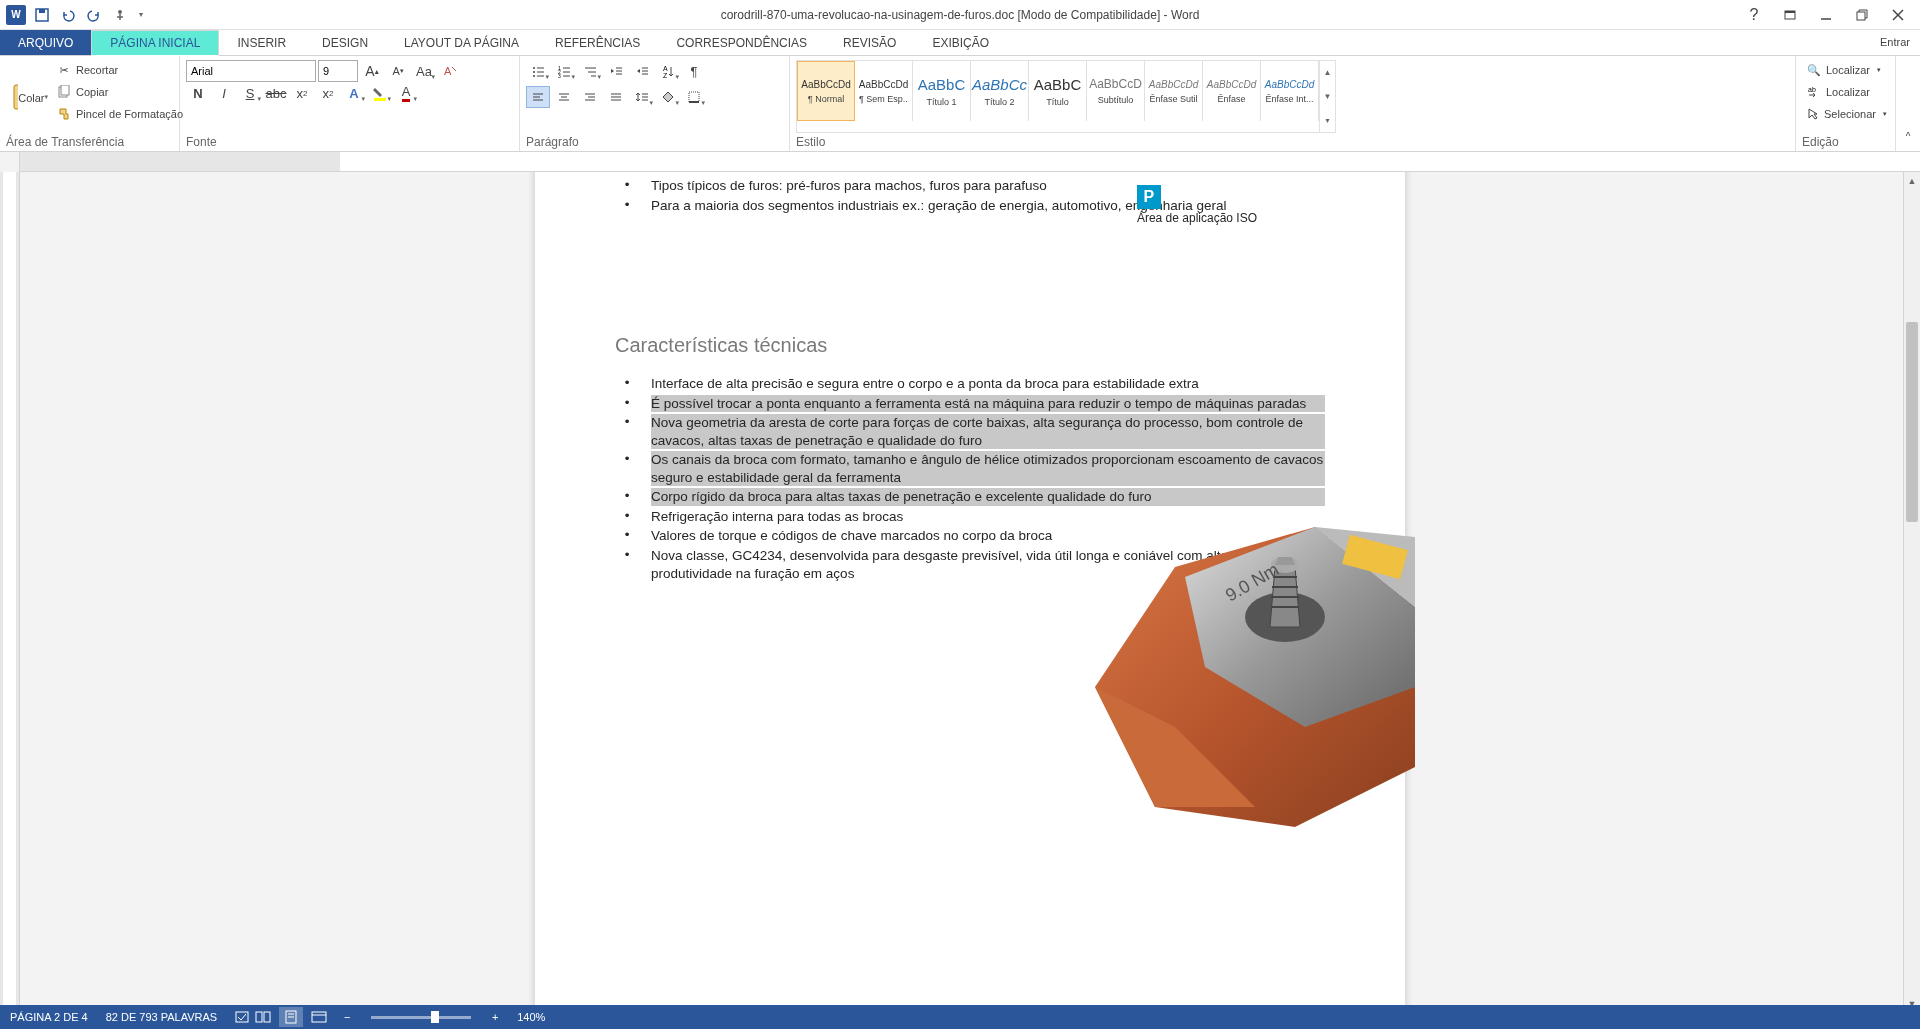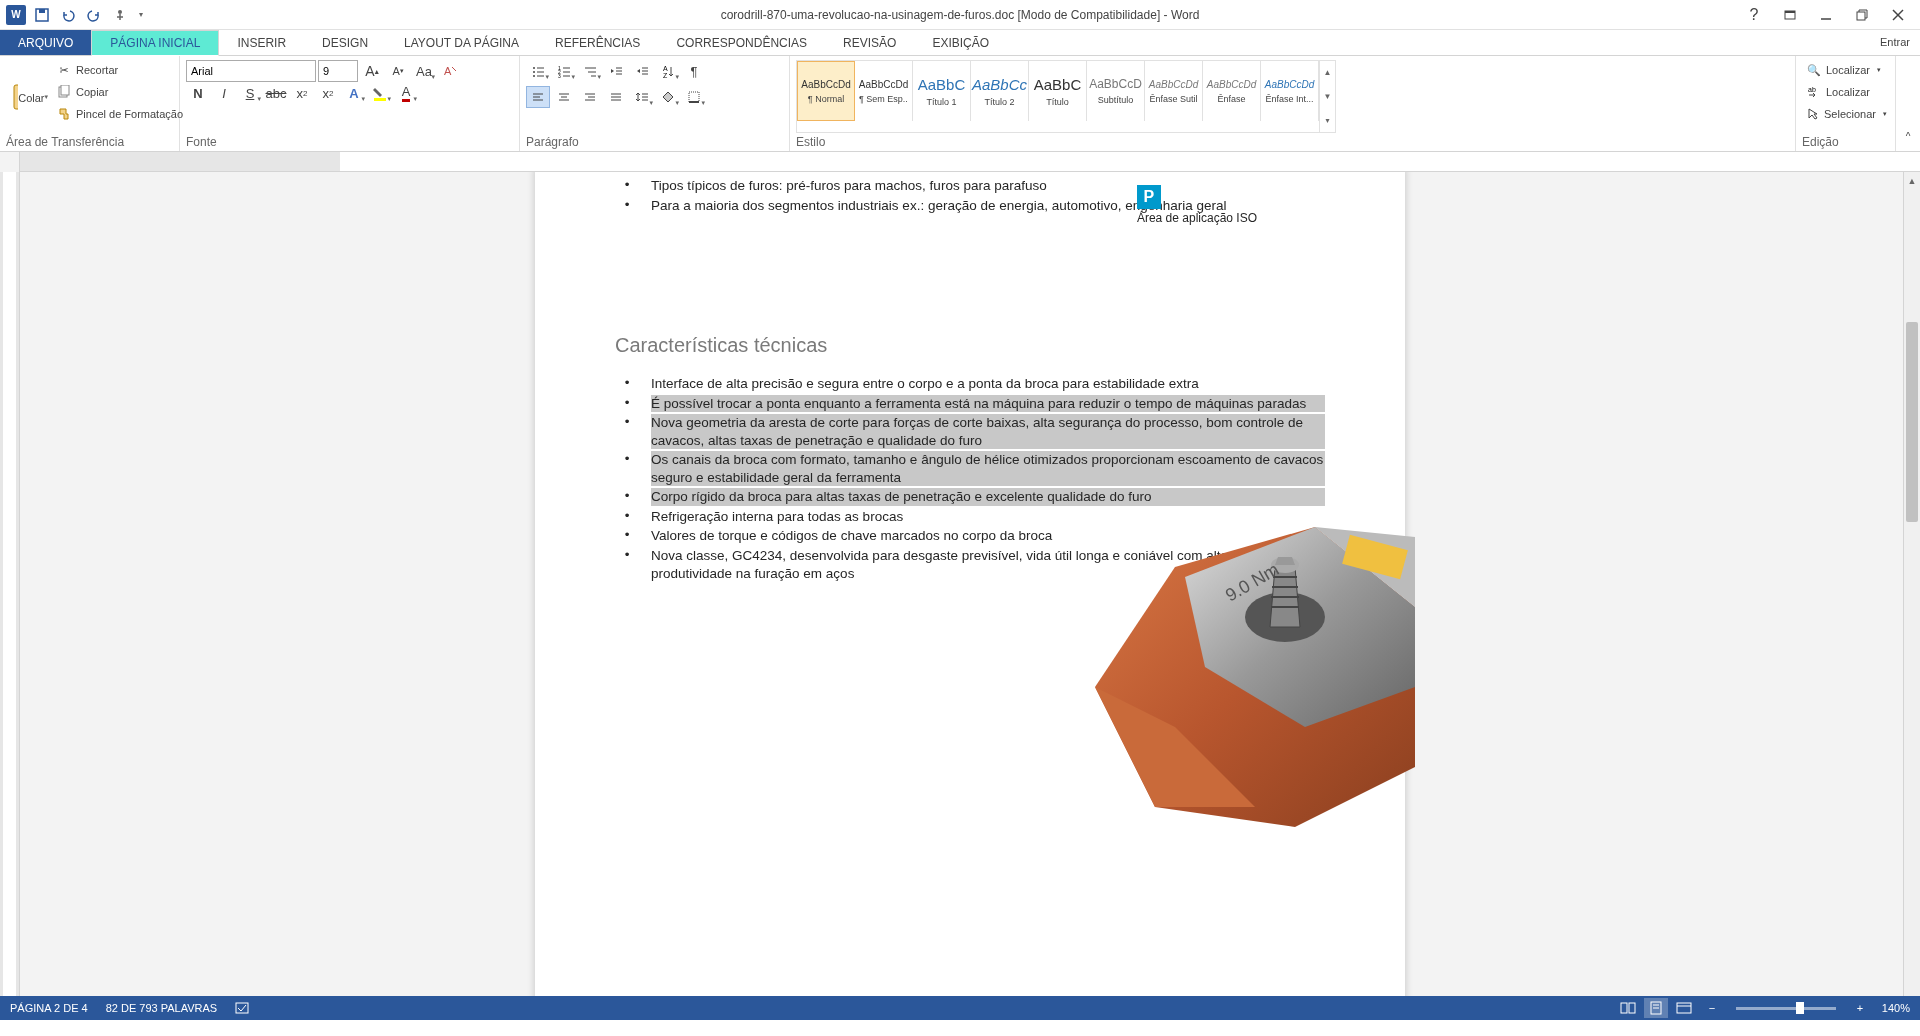--- a/index.html
+++ b/index.html
@@ -83,21 +83,21 @@
 
 .iso-box { position: absolute; right: 148px; top: 18px; text-align: left; }
 .iso-p { width: 24px; height: 24px; background: #0099cc; color: #fff; font-size: 16px; font-weight: bold; display: flex; align-items: center; justify-content: center; }
 .iso-label { font-size: 12px; color: #262626; margin-top: 2px; }
 
 .heading { font-size: 20px; color: #7a7a7a; margin-top: 120px; margin-bottom: 18px; font-weight: normal; }
 
 .drill-img { position: absolute; right: -10px; top: 320px; width: 360px; height: 360px; }
 
 
-.status-bar { position: absolute; bottom: 16px; left: 0; right: 0; height: 24px; background: #2b579a; color: #fff; display: flex; align-items: center; font-size: 11px; padding: 0 10px; justify-content: space-between; }
+.status-bar { position: absolute; bottom: 7px; left: 0; right: 0; height: 24px; background: #2b579a; color: #fff; display: flex; align-items: center; font-size: 11px; padding: 0 10px; }
 .status-left { display: flex; gap: 18px; align-items: center; }
 .status-right { display: flex; gap: 4px; align-items: center; }
 .view-btn { width: 24px; height: 20px; display: flex; align-items: center; justify-content: center; cursor: pointer; }
 .view-btn.active { background: rgba(255,255,255,0.25); }
 .zoom-slider { width: 100px; height: 3px; background: rgba(255,255,255,0.5); position: relative; margin: 0 8px; }
 .zoom-thumb { position: absolute; width: 8px; height: 12px; background: #fff; top: -5px; left: 60%; }
 .scrollbar-v { position: absolute; right: 0; top: 172px; bottom: 24px; width: 17px; background: #f0f0f0; border-left: 1px solid #d4d4d4; }
 .scrollbar-thumb { position: absolute; left: 2px; right: 2px; top: 150px; height: 200px; background: #c1c1c1; border-radius: 2px; }
 .scroll-arrow { position: absolute; left: 0; right: 0; height: 17px; display: flex; align-items: center; justify-content: center; font-size: 9px; color: #666; cursor: pointer; }
 

